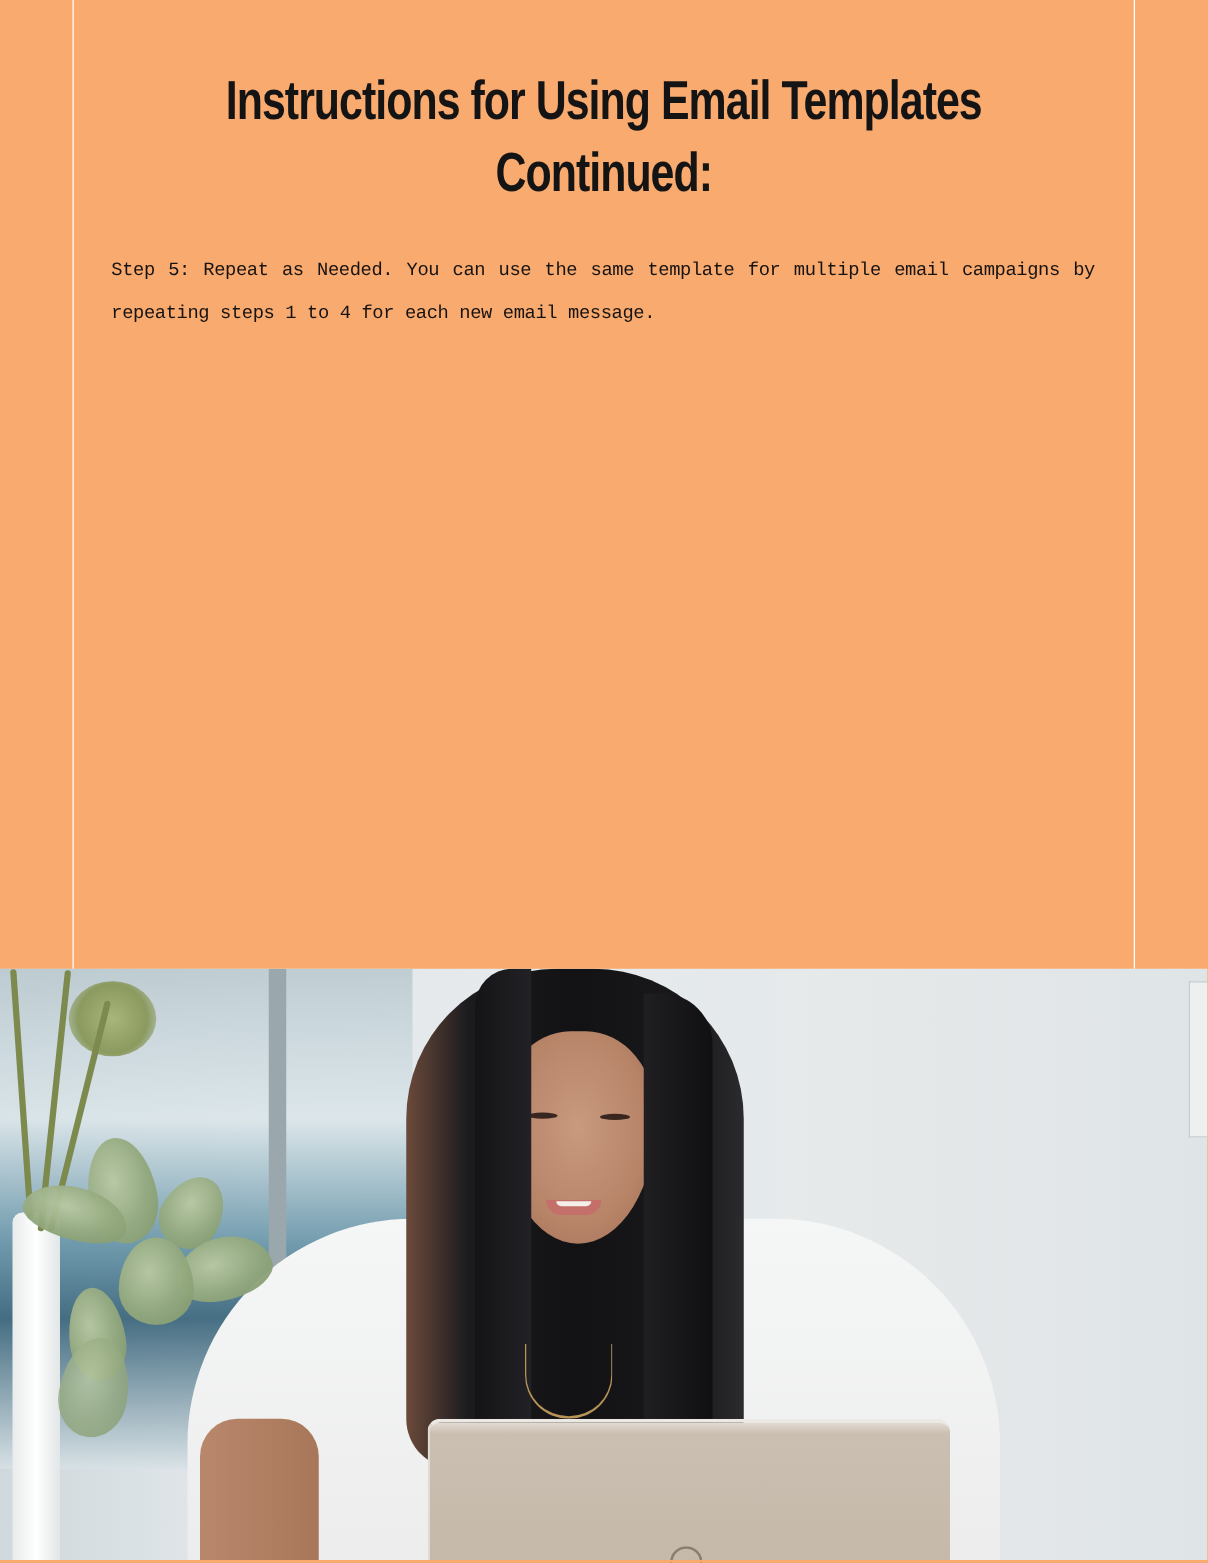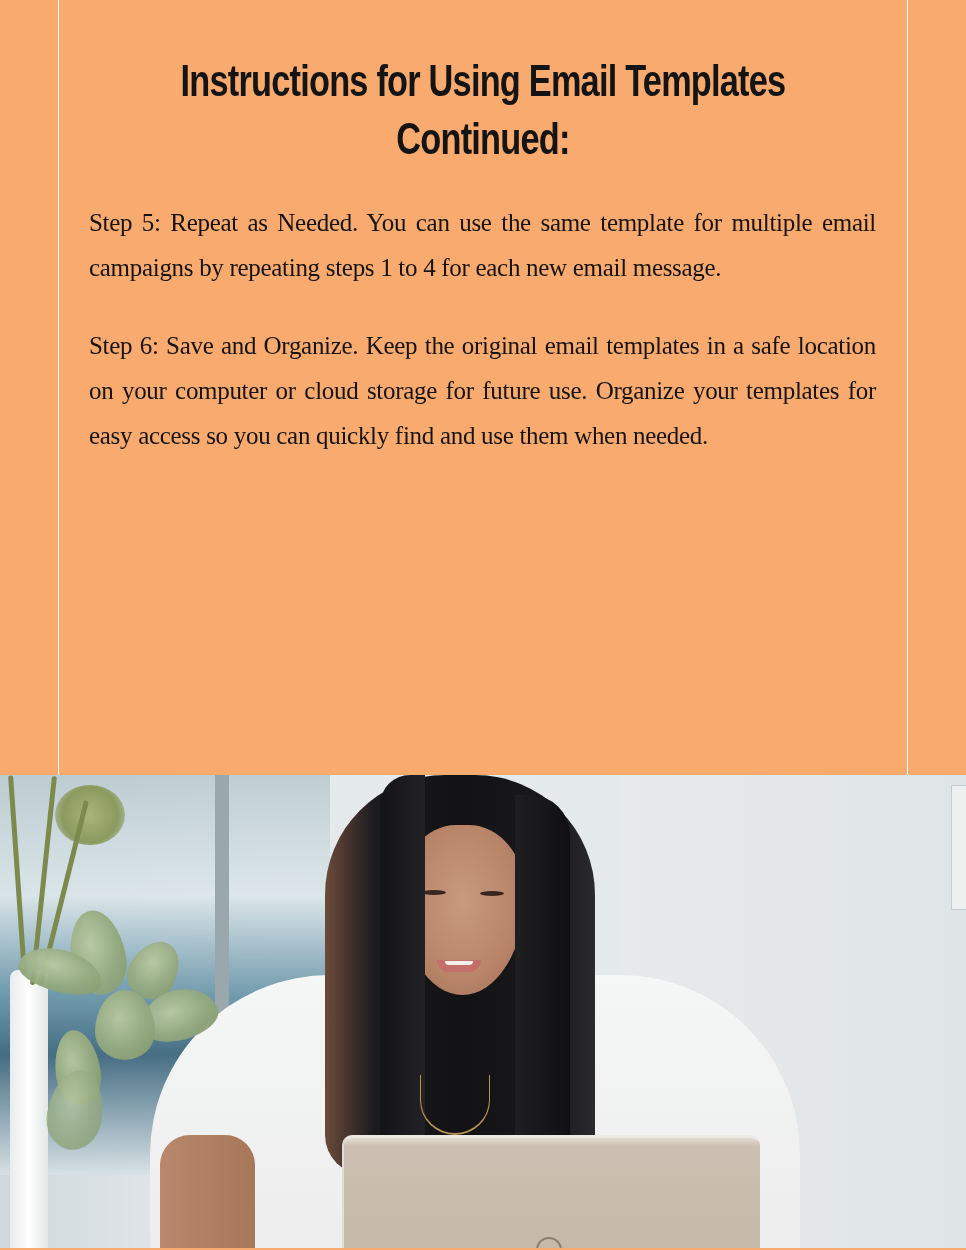--- a/index.html
+++ b/index.html
@@ -30,23 +30,23 @@
     color: #141414;
     transform: scaleX(0.78);
     transform-origin: center top;
   }
   .title span { display: block; }
 
   .body-text {
     position: absolute; left: 89px; top: 200px; width: 787px;
   }
   .step {
-    font-family: Liberation Serif, serif;
-    font-size: 25px;
-    line-height: 45px;
+    font-family: Liberation Mono, monospace;
+    font-size: 15px;
+    line-height: 34px;
     text-align: justify;
     color: #161311;
     margin-bottom: 33px;
     letter-spacing: -0.3px;
   }
 
   
   .photo {
     position: absolute; left: 0; top: 775px; width: 966px; height: 473px;
     overflow: hidden;
@@ -156,21 +156,20 @@
   <div class="vline left"></div>
   <div class="vline right"></div>
 
   <h1 class="title">
     <span>Instructions for Using Email Templates</span>
     <span>Continued:</span>
   </h1>
 
   <div class="body-text">
     <p class="step">Step 5: Repeat as Needed. You can use the same template for multiple email campaigns by repeating steps 1 to 4 for each new email message.</p>
-    <p class="step">Step 6: Save and Organize. Keep the original email templates in a safe location on your computer or cloud storage for future use. Organize your templates for easy access so you can quickly find and use them when needed.</p>
   </div>
 
   <div class="photo" role="img" aria-label="Smiling young woman with long dark hair in a white t-shirt looking down at a silver laptop, with a potted plant in the foreground">
     <div class="window-left"></div>
     <div class="window-frame"></div>
     <div class="bokeh" style="left:55px;top:10px;width:70px;height:60px;"></div>
     <div class="wall-right"></div>
     <div class="switch-plate"></div>
 
     <div class="vase"></div>

